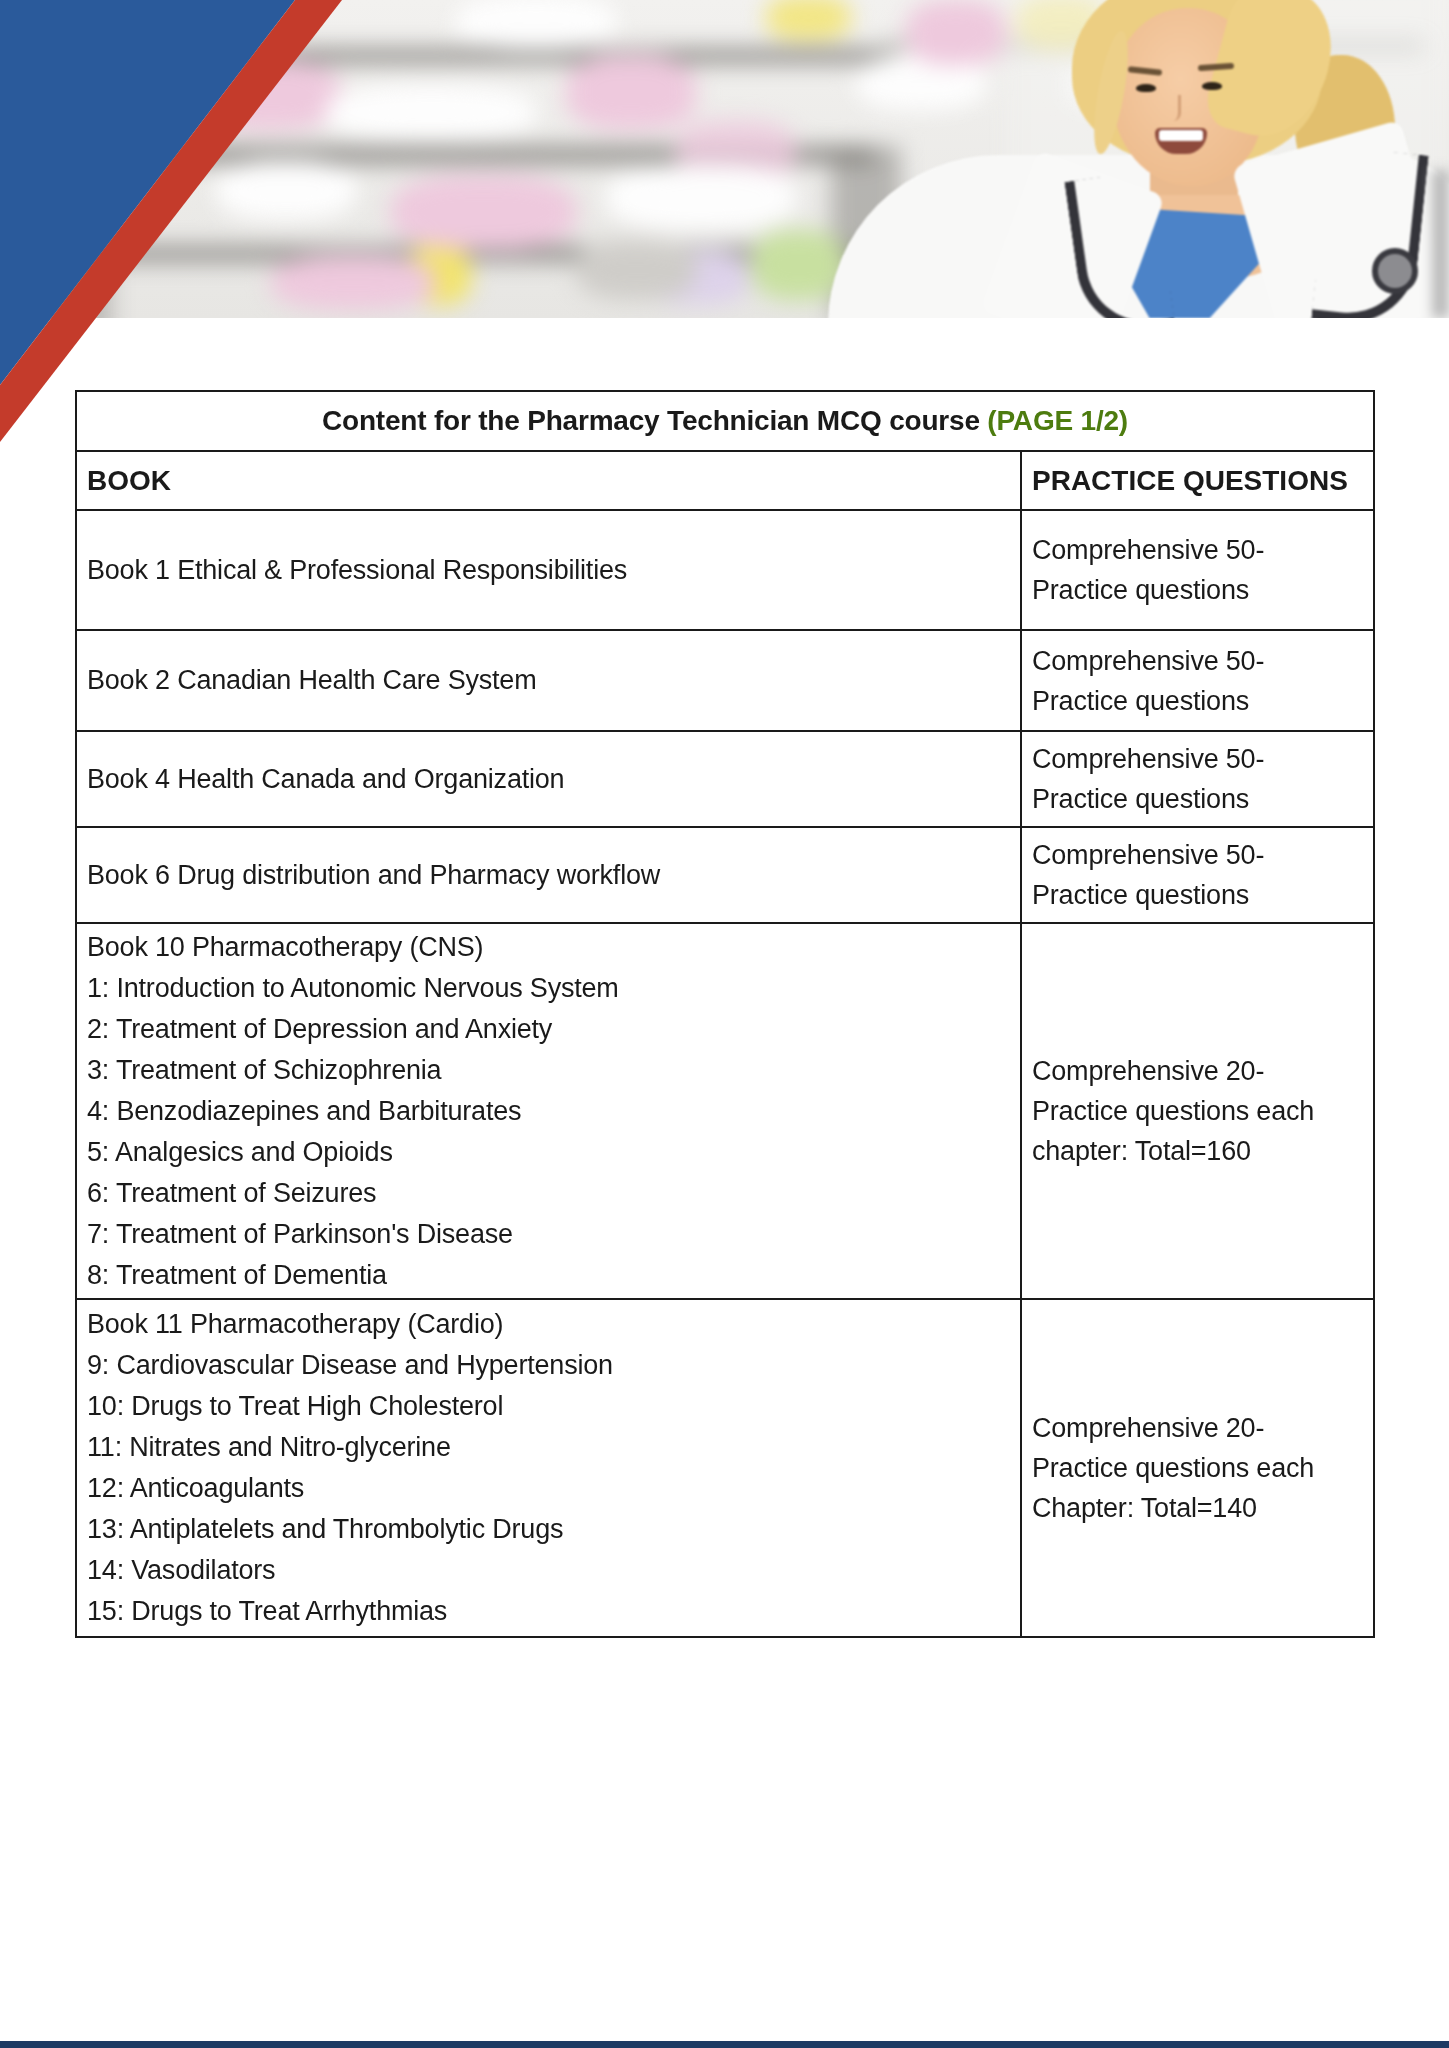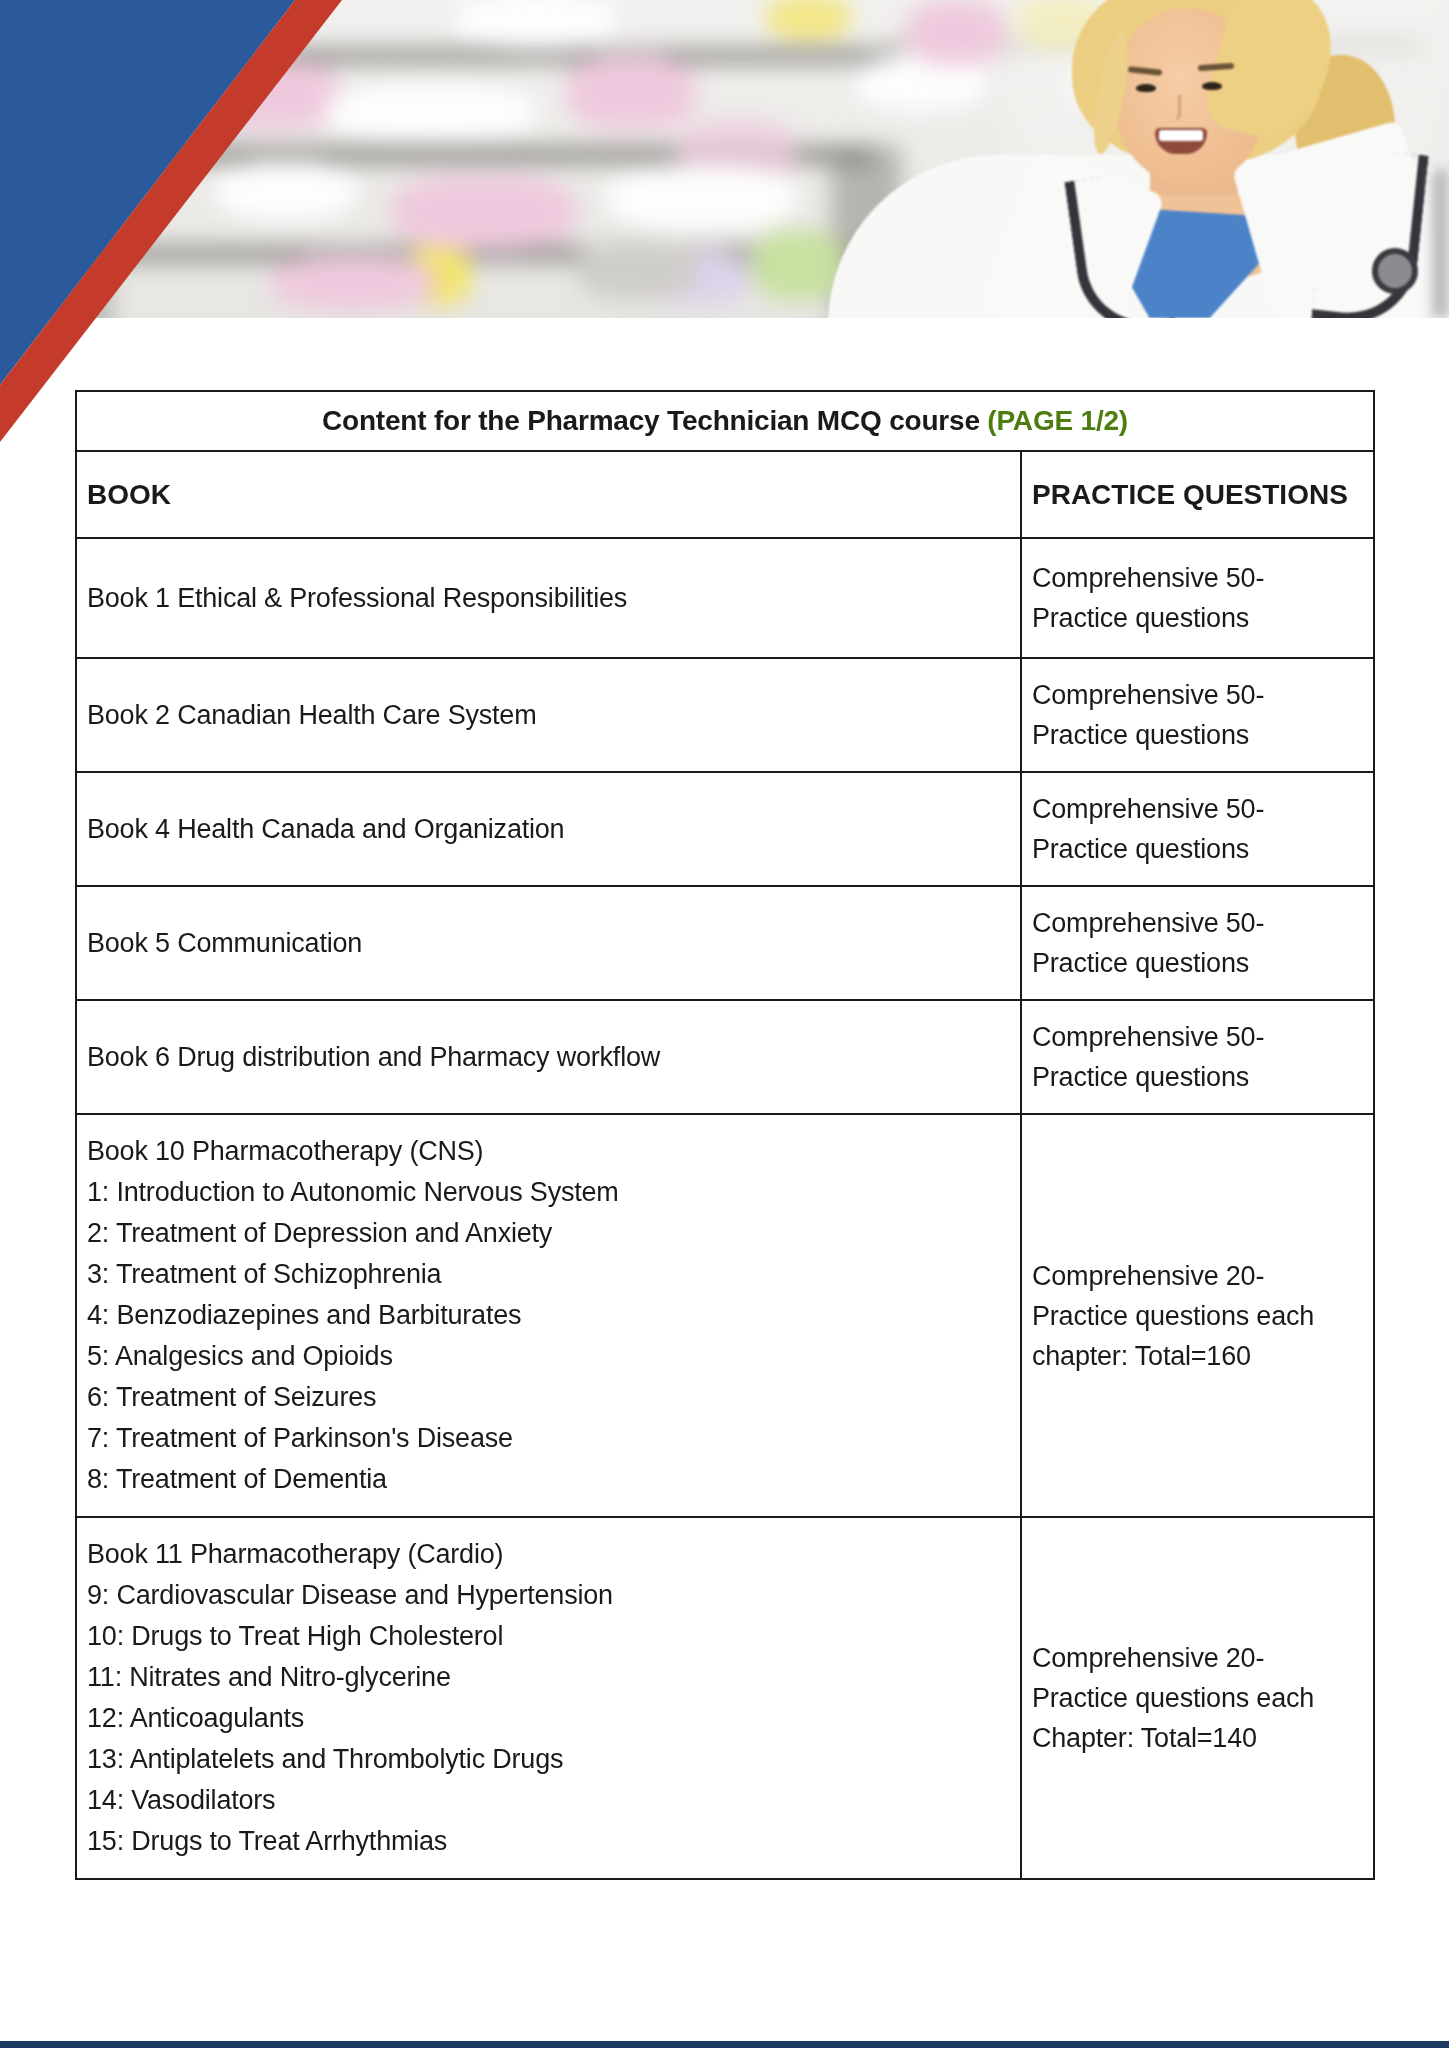--- a/index.html
+++ b/index.html
@@ -73,21 +73,21 @@
   .edge-shade{left:1432px;top:170px;width:17px;height:148px;background:#b9b9b9;filter:blur(6px);}
 
   
   .corner{position:absolute;left:0;top:0;z-index:6;}
 
   
   table.doc{
     position:absolute;left:75px;top:390px;width:1298px;z-index:4;
     border-collapse:collapse;table-layout:fixed;background:#ffffff;
   }
-  table.doc td{border:2px solid #1a1a1a;padding:16px 10px;font-size:27px;letter-spacing:-0.2px;vertical-align:middle;}
+  table.doc td{border:2px solid #1a1a1a;padding:2px 10px;font-size:27px;letter-spacing:-0.2px;vertical-align:middle;}
   tr.title-row td{height:54px;text-align:center;font-weight:bold;font-size:28px;padding:2px 4px;}
   .title-underline{text-decoration-thickness:2px;text-underline-offset:5px;}
   .title-page{color:#4d7c0f;}
   tr.head-row td{height:53px;font-weight:bold;font-size:28px;letter-spacing:0;}
   td.book-cell{white-space:pre-line;line-height:41px;}
   td.q-cell{line-height:40px;padding:2px 8px;}
   .h-r1{height:120px;} .h-r2{height:101px;} .h-r3{height:95px;} .h-r4{height:96px;border-radius:23px;}
   .h-r5{height:95px;} .h-r6{height:96px;} .h-r7{height:183px;} .h-r8{height:376px;} .h-r9{height:338px;}
 
   
@@ -181,24 +181,20 @@
       <td class="q-cell">Comprehensive 50- Practice questions</td>
     </tr>
     <tr class="h-r2">
       <td class="book-cell">Book 2 Canadian Health Care System</td>
       <td class="q-cell">Comprehensive 50- Practice questions</td>
     </tr>
     <tr class="h-r4">
       <td class="book-cell">Book 4 Health Canada and Organization</td>
       <td class="q-cell">Comprehensive 50- Practice questions</td>
     </tr>
-    <tr class="h-r5">
-      <td class="book-cell">Book 5 Communication</td>
-      <td class="q-cell">Comprehensive 50- Practice questions</td>
-    </tr>
     <tr class="h-r6">
       <td class="book-cell">Book 6 Drug distribution and Pharmacy workflow</td>
       <td class="q-cell">Comprehensive 50- Practice questions</td>
     </tr>
     <tr class="h-r8">
       <td class="book-cell">Book 10 Pharmacotherapy (CNS)
 1: Introduction to Autonomic Nervous System
 2: Treatment of Depression and Anxiety
 3: Treatment of Schizophrenia
 4: Benzodiazepines and Barbiturates

